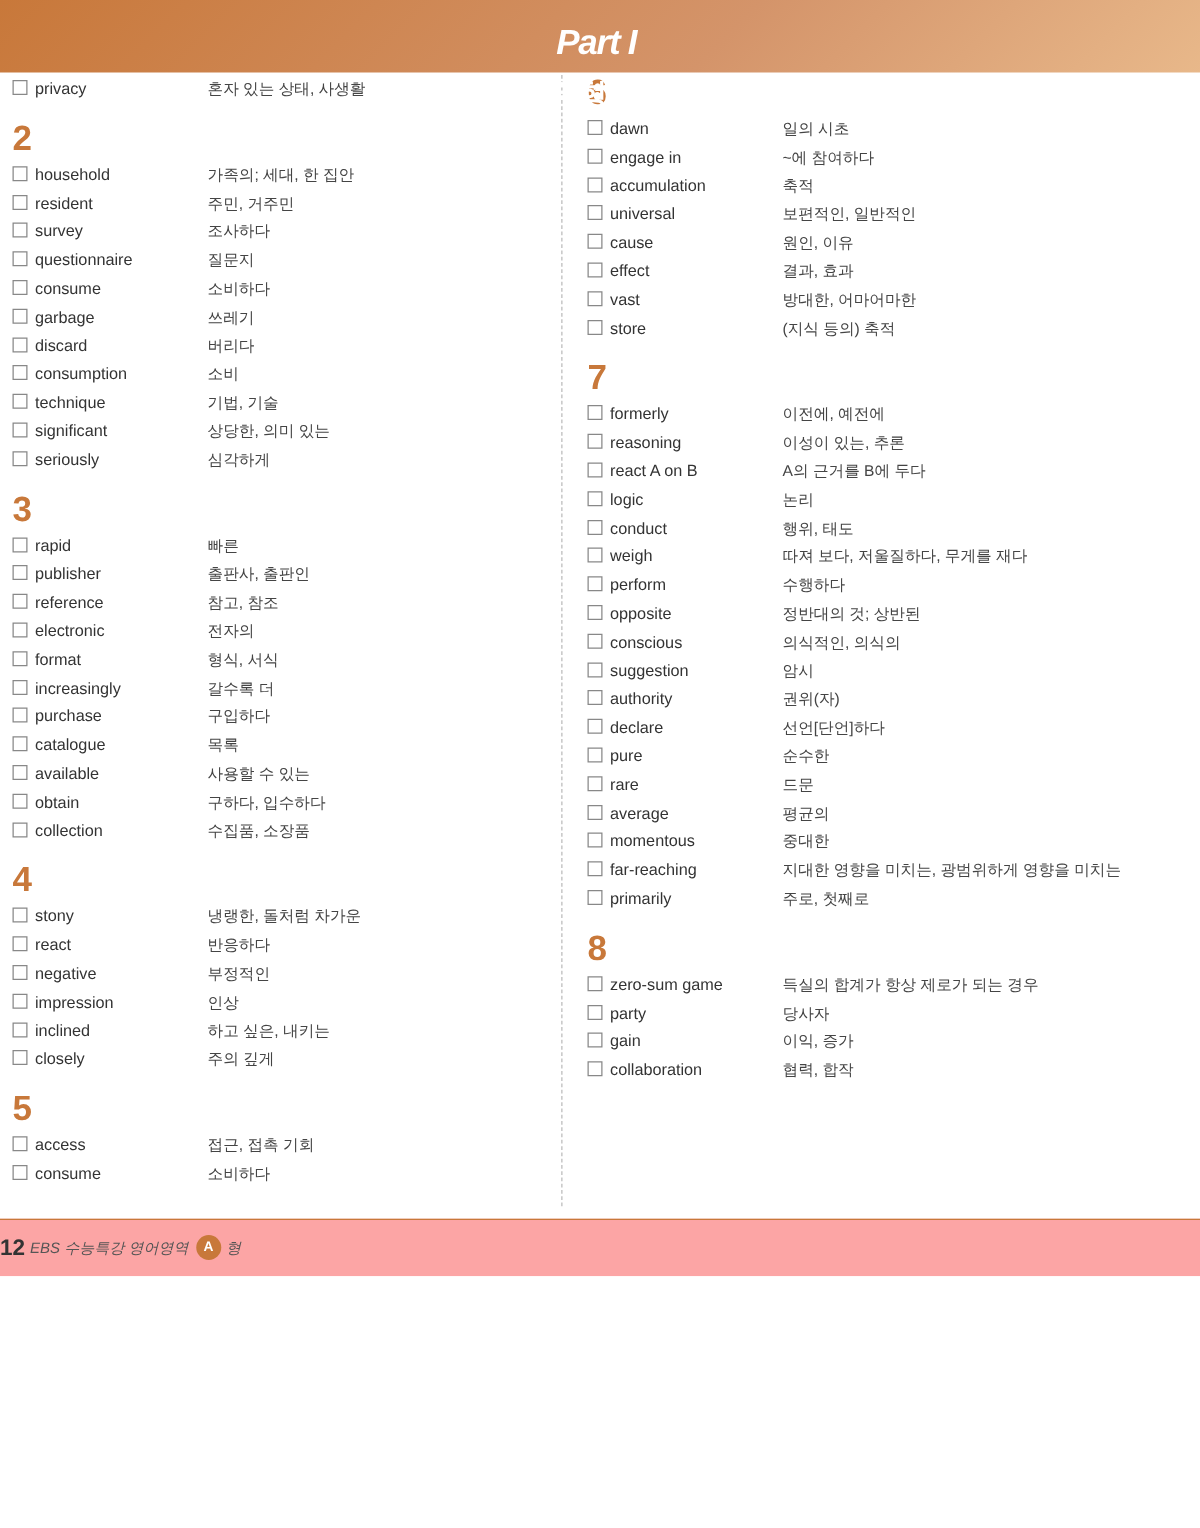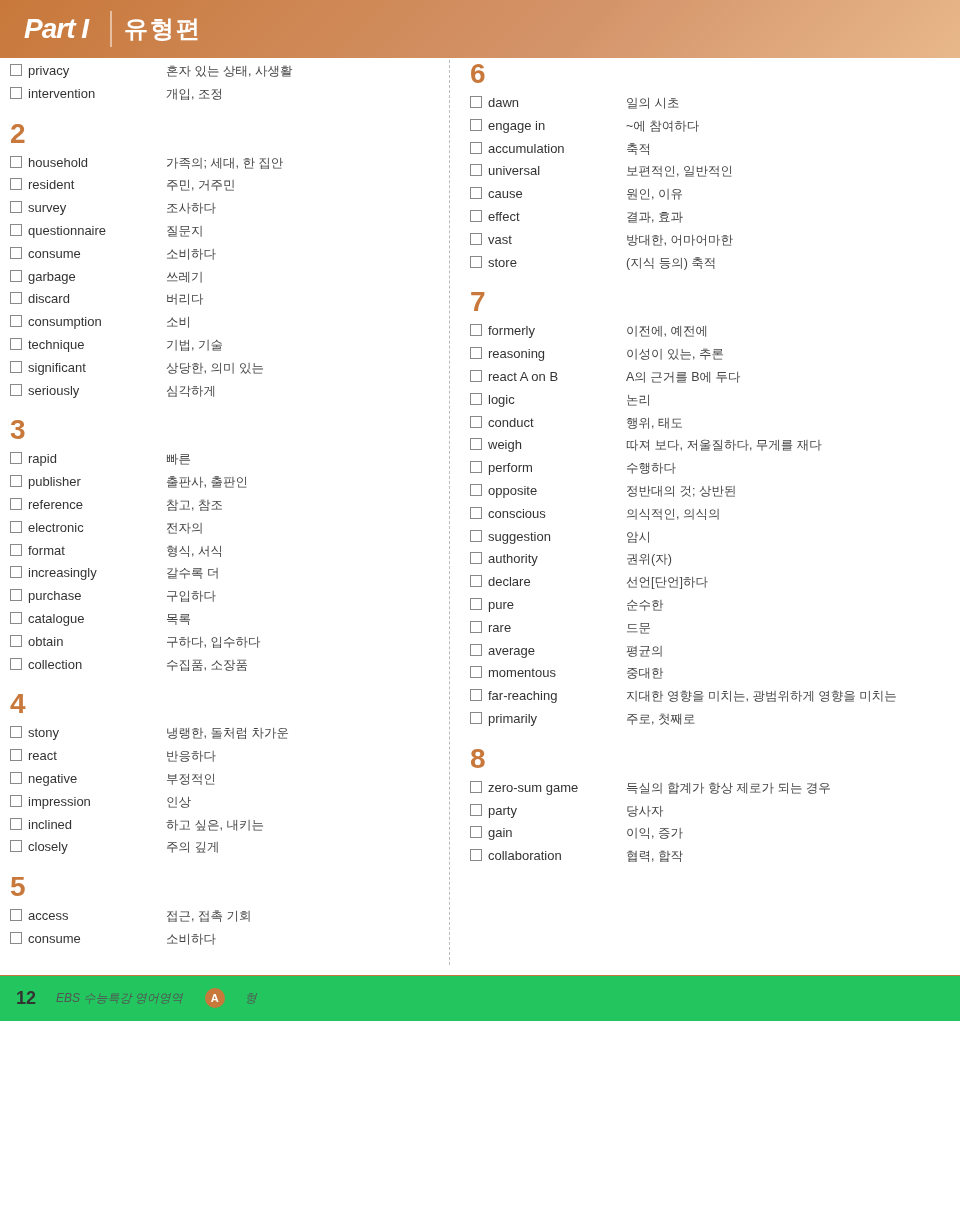--- a/index.html
+++ b/index.html
@@ -13,20 +13,21 @@
 
     
     .header {
       background: linear-gradient(135deg, #c8783a 0%, #d4946a 60%, #e8b88a 100%);
       padding: 12px 20px 12px 10px;
       display: flex;
       align-items: center;
       gap: 0;
       position: relative;
       height: 58px;
+      flex-direction: column;
     }
     .header-part {
       font-size: 28px;
       font-weight: bold;
       color: #fff;
       font-style: italic;
       letter-spacing: -1px;
       padding: 0 10px 0 14px;
     }
     .header-divider {
@@ -100,25 +101,25 @@
     }
     .word-kr {
       font-size: 12.5px;
       color: #444;
       margin-left: 8px;
     }
 
     
     .footer {
       border-top: 1.5px solid #c8783a;
-      padding: 8px 16px;
+      padding: 8px 0;
       display: flex;
       align-items: center;
-      gap: 20px;
-      background: #22c55e;
+      gap: 4px;
+      background: #fca5a5;
     }
     .footer-page {
       font-size: 18px;
       font-weight: bold;
       color: #333;
     }
     .footer-text {
       font-size: 12px;
       color: #555;
       font-style: italic;
@@ -151,25 +152,20 @@
   <div class="col-left">
 
     <div class="section">
       <ul class="word-list">
 
       <li class="word-row">
             <span class="word-checkbox"></span>
             <span class="word-en">privacy</span>
             <span class="word-kr">혼자 있는 상태, 사생활</span>
           </li>
-          <li class="word-row">
-            <span class="word-checkbox"></span>
-            <span class="word-en">intervention</span>
-            <span class="word-kr">개입, 조정</span>
-          </li>
         </ul>
     </div>
 
     <div id="left-sections">
         <div class="section">
           <div class="section-num">2</div>
           <ul class="word-list">
             <li class="word-row">
               <span class="word-checkbox"></span>
               <span class="word-en">household</span>
@@ -262,20 +258,25 @@
             </li>
             <li class="word-row">
               <span class="word-checkbox"></span>
               <span class="word-en">purchase</span>
               <span class="word-kr">구입하다</span>
             </li>
             <li class="word-row">
               <span class="word-checkbox"></span>
               <span class="word-en">catalogue</span>
               <span class="word-kr">목록</span>
+            </li>
+            <li class="word-row">
+              <span class="word-checkbox"></span>
+              <span class="word-en">available</span>
+              <span class="word-kr">사용할 수 있는</span>
             </li>
             <li class="word-row">
               <span class="word-checkbox"></span>
               <span class="word-en">obtain</span>
               <span class="word-kr">구하다, 입수하다</span>
             </li>
             <li class="word-row">
               <span class="word-checkbox"></span>
               <span class="word-en">collection</span>
               <span class="word-kr">수집품, 소장품</span>

